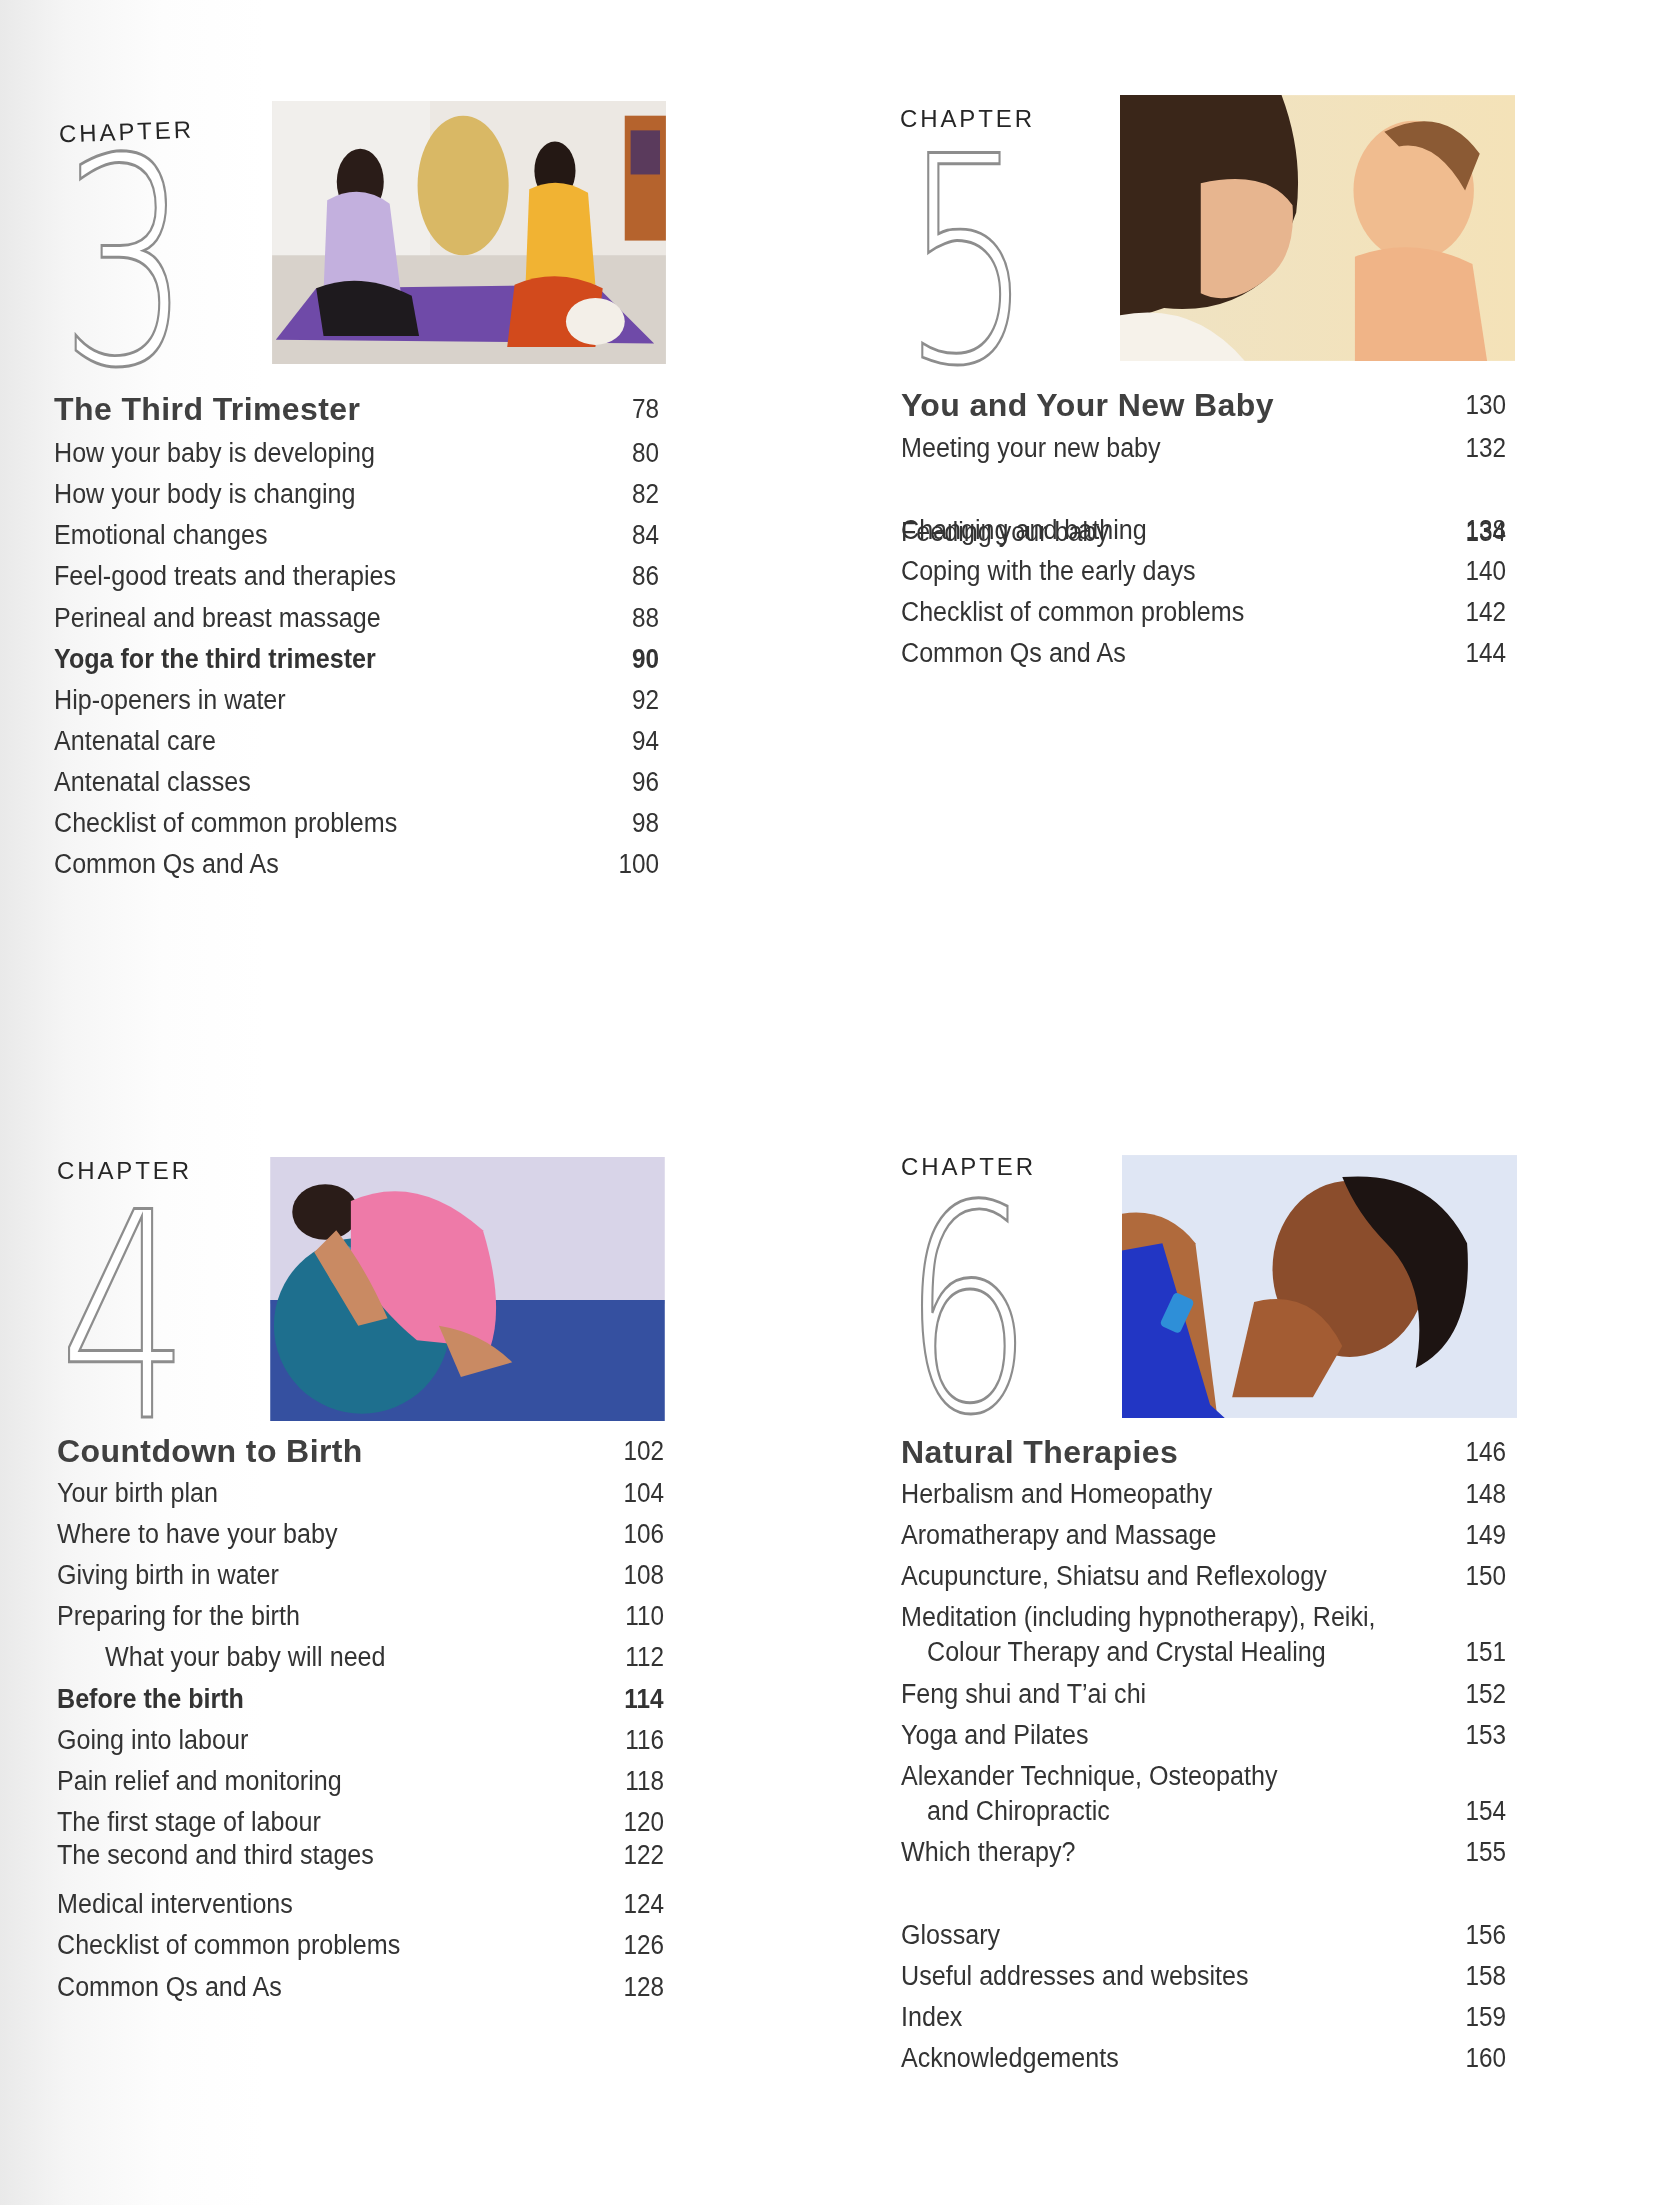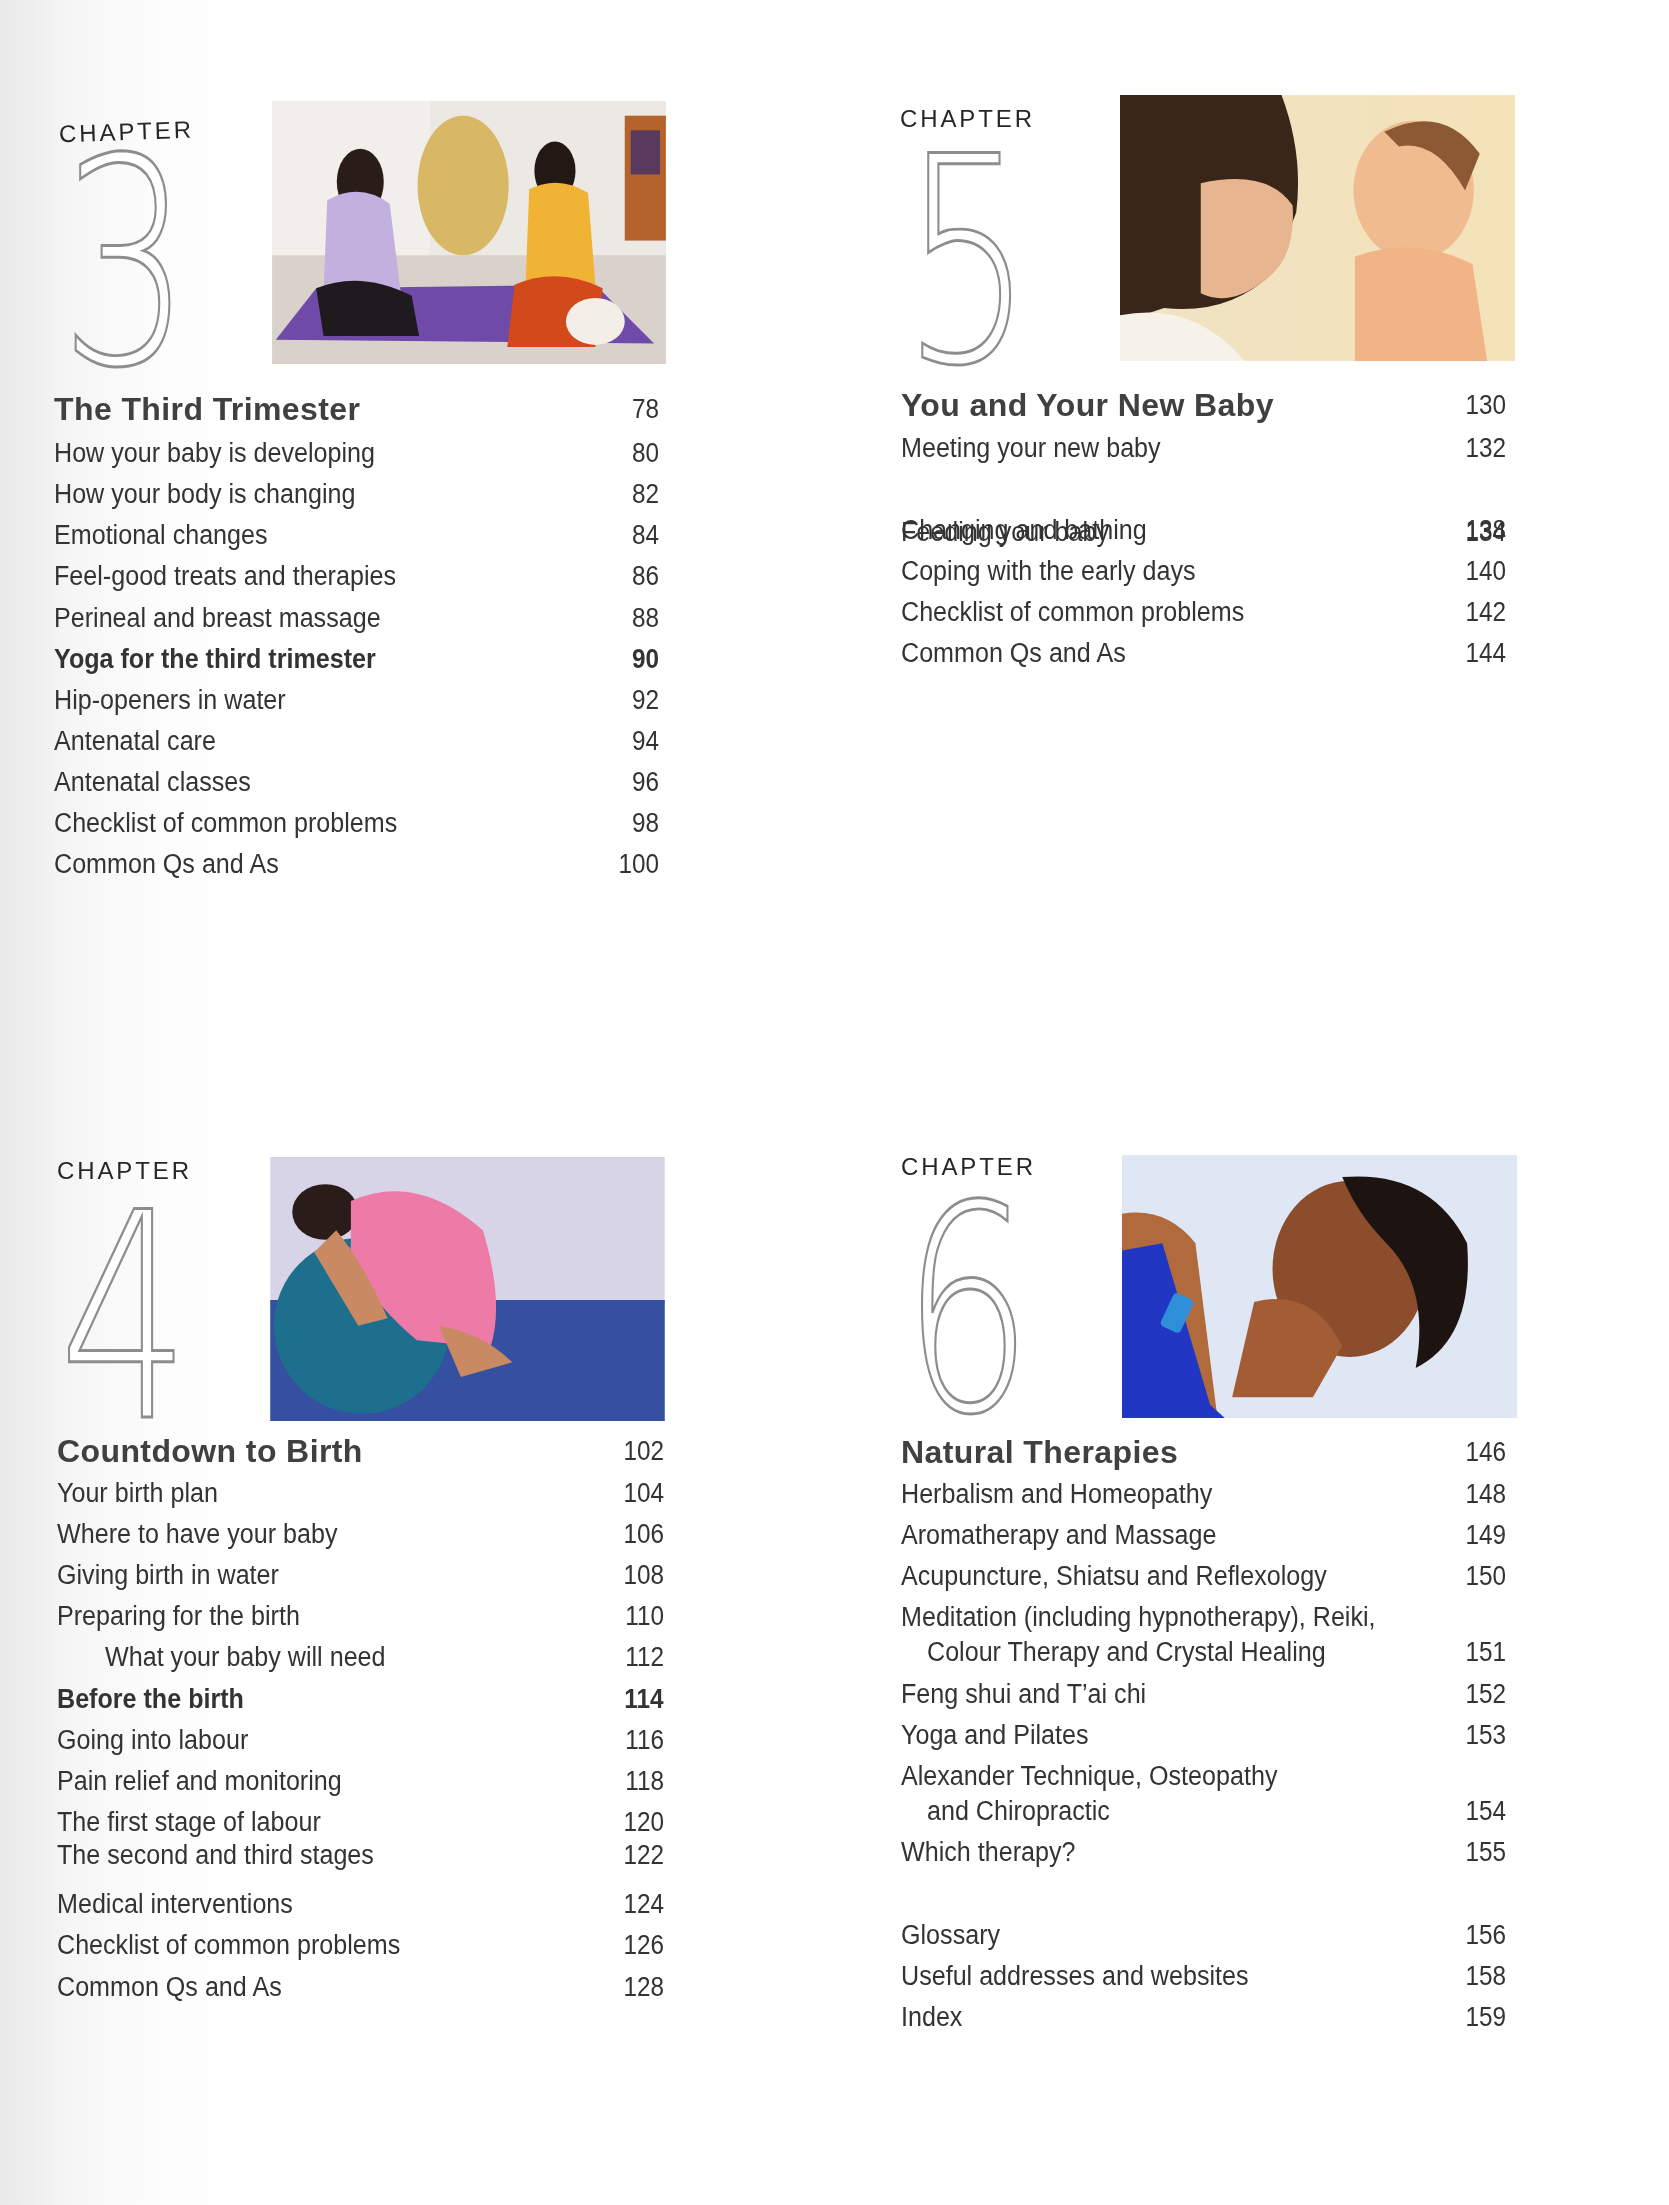--- a/index.html
+++ b/index.html
@@ -282,15 +282,19 @@
         <span class="p">156</span>
       </div>
     <div class="row" style="top:524px;">
         <span class="t">Useful addresses and websites</span>
         <span class="p">158</span>
       </div>
     <div class="row" style="top:565px;text-decoration:underline;">
         <span class="t">Index</span>
         <span class="p">159</span>
       </div>
+    <div class="row" style="top:606px;">
+        <span class="t">Acknowledgements</span>
+        <span class="p">160</span>
+      </div>
   </div>
 </div>
 
 
 </body></html>

